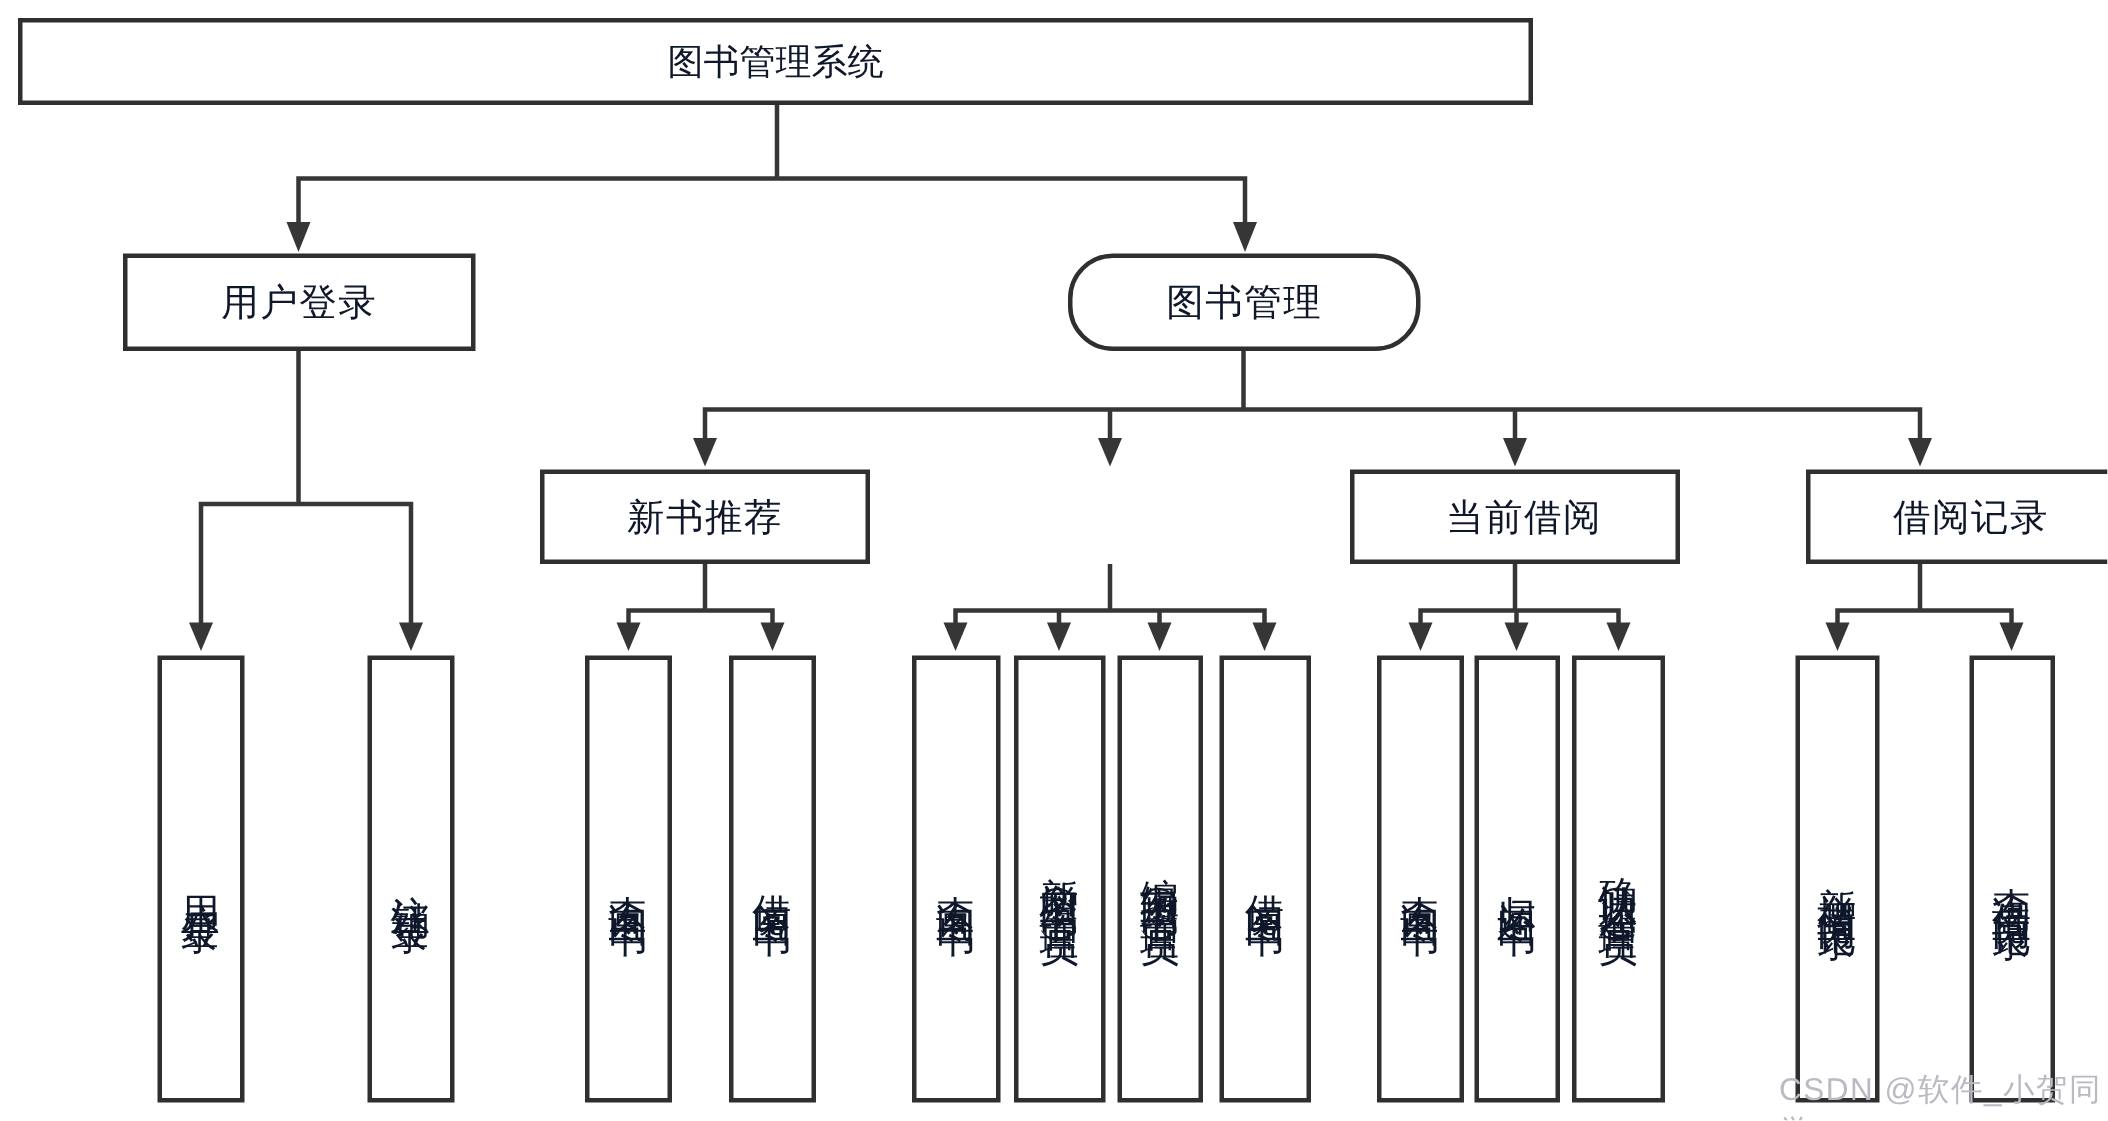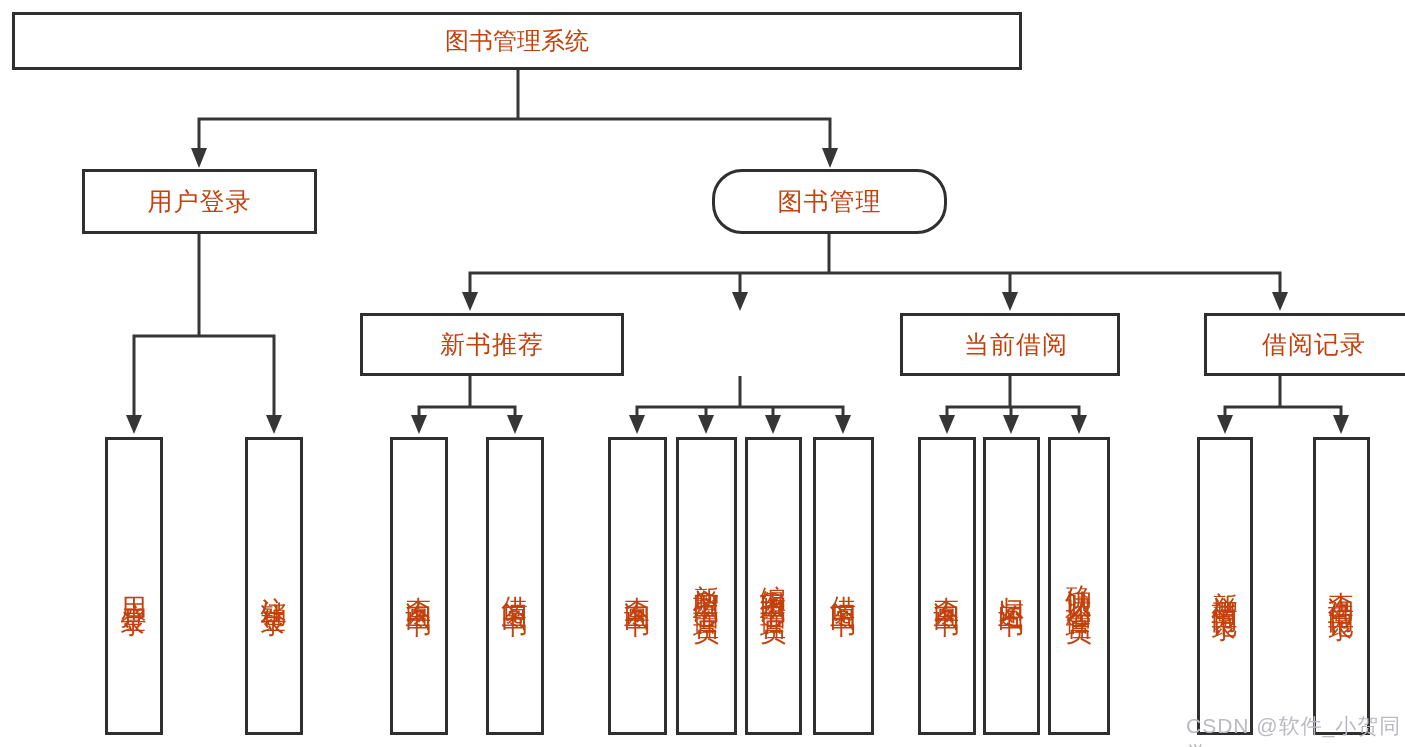--- a/index.html
+++ b/index.html
@@ -9,21 +9,21 @@
     background:#ffffff;
     overflow:hidden;
     font-family:"Liberation Sans","DejaVu Sans",sans-serif;
   }
   #wires{position:absolute;left:0;top:0;width:1405px;height:747px;}
   .node{
     position:absolute;
     box-sizing:border-box;
     border:3px solid #2f2f2f;
     background:#ffffff;
-    color:#c2410c;
+    color:#0f172a;
     display:flex;
     align-items:center;
     justify-content:center;
     white-space:nowrap;
     z-index:2;
   }
   .h-node{font-size:25px;letter-spacing:1px;}
   .root-node{font-size:24px;}
   .v-node{
     writing-mode:vertical-rl;
@@ -80,21 +80,21 @@
     <path d="M1280,376 V407 M1223.5,407 H1342.5 M1225,407 V417 M1341,407 V417"></path>
     <polygon fill="#363636" stroke="none" points="1217,415 1233,415 1225,434"></polygon>
     <polygon fill="#363636" stroke="none" points="1333,415 1349,415 1341,434"></polygon>
   </svg>
 
   <div class="node root-node" style="left:12px;top:12px;width:1010px;height:58px;">图书管理系统</div>
 
   <div class="node h-node" style="left:82px;top:169px;width:235px;height:65px;">用户登录</div>
   <div class="node h-node" style="left:712px;top:169px;width:235px;height:65px;border-radius:30px;">图书管理</div>
 
-  <div class="node h-node" style="left:360px;top:313px;width:264px;height:63px;">新书推荐</div>
+  <div class="node h-node" style="left:360px;top:313px;width:220px;height:63px;">新书推荐</div>
   <div class="node h-node" style="left:900px;top:313px;width:220px;height:63px;padding-left:12px;">当前借阅</div>
   <div class="node h-node" style="left:1170px;top:313px;width:220px;height:63px;margin-left:34px;">借阅记录</div>
 
   <div class="node v-node" style="left:105px;top:437px;width:58px;height:298px;">用户登录</div>
   <div class="node v-node" style="left:245px;top:437px;width:58px;height:298px;">注销登录</div>
 
   <div class="node v-node" style="left:390px;top:437px;width:58px;height:298px;">查询图书</div>
   <div class="node v-node" style="left:486px;top:437px;width:58px;height:298px;">借阅图书</div>
 
   <div class="node v-node" style="left:608px;top:437px;width:59px;height:298px;">查询图书</div>

